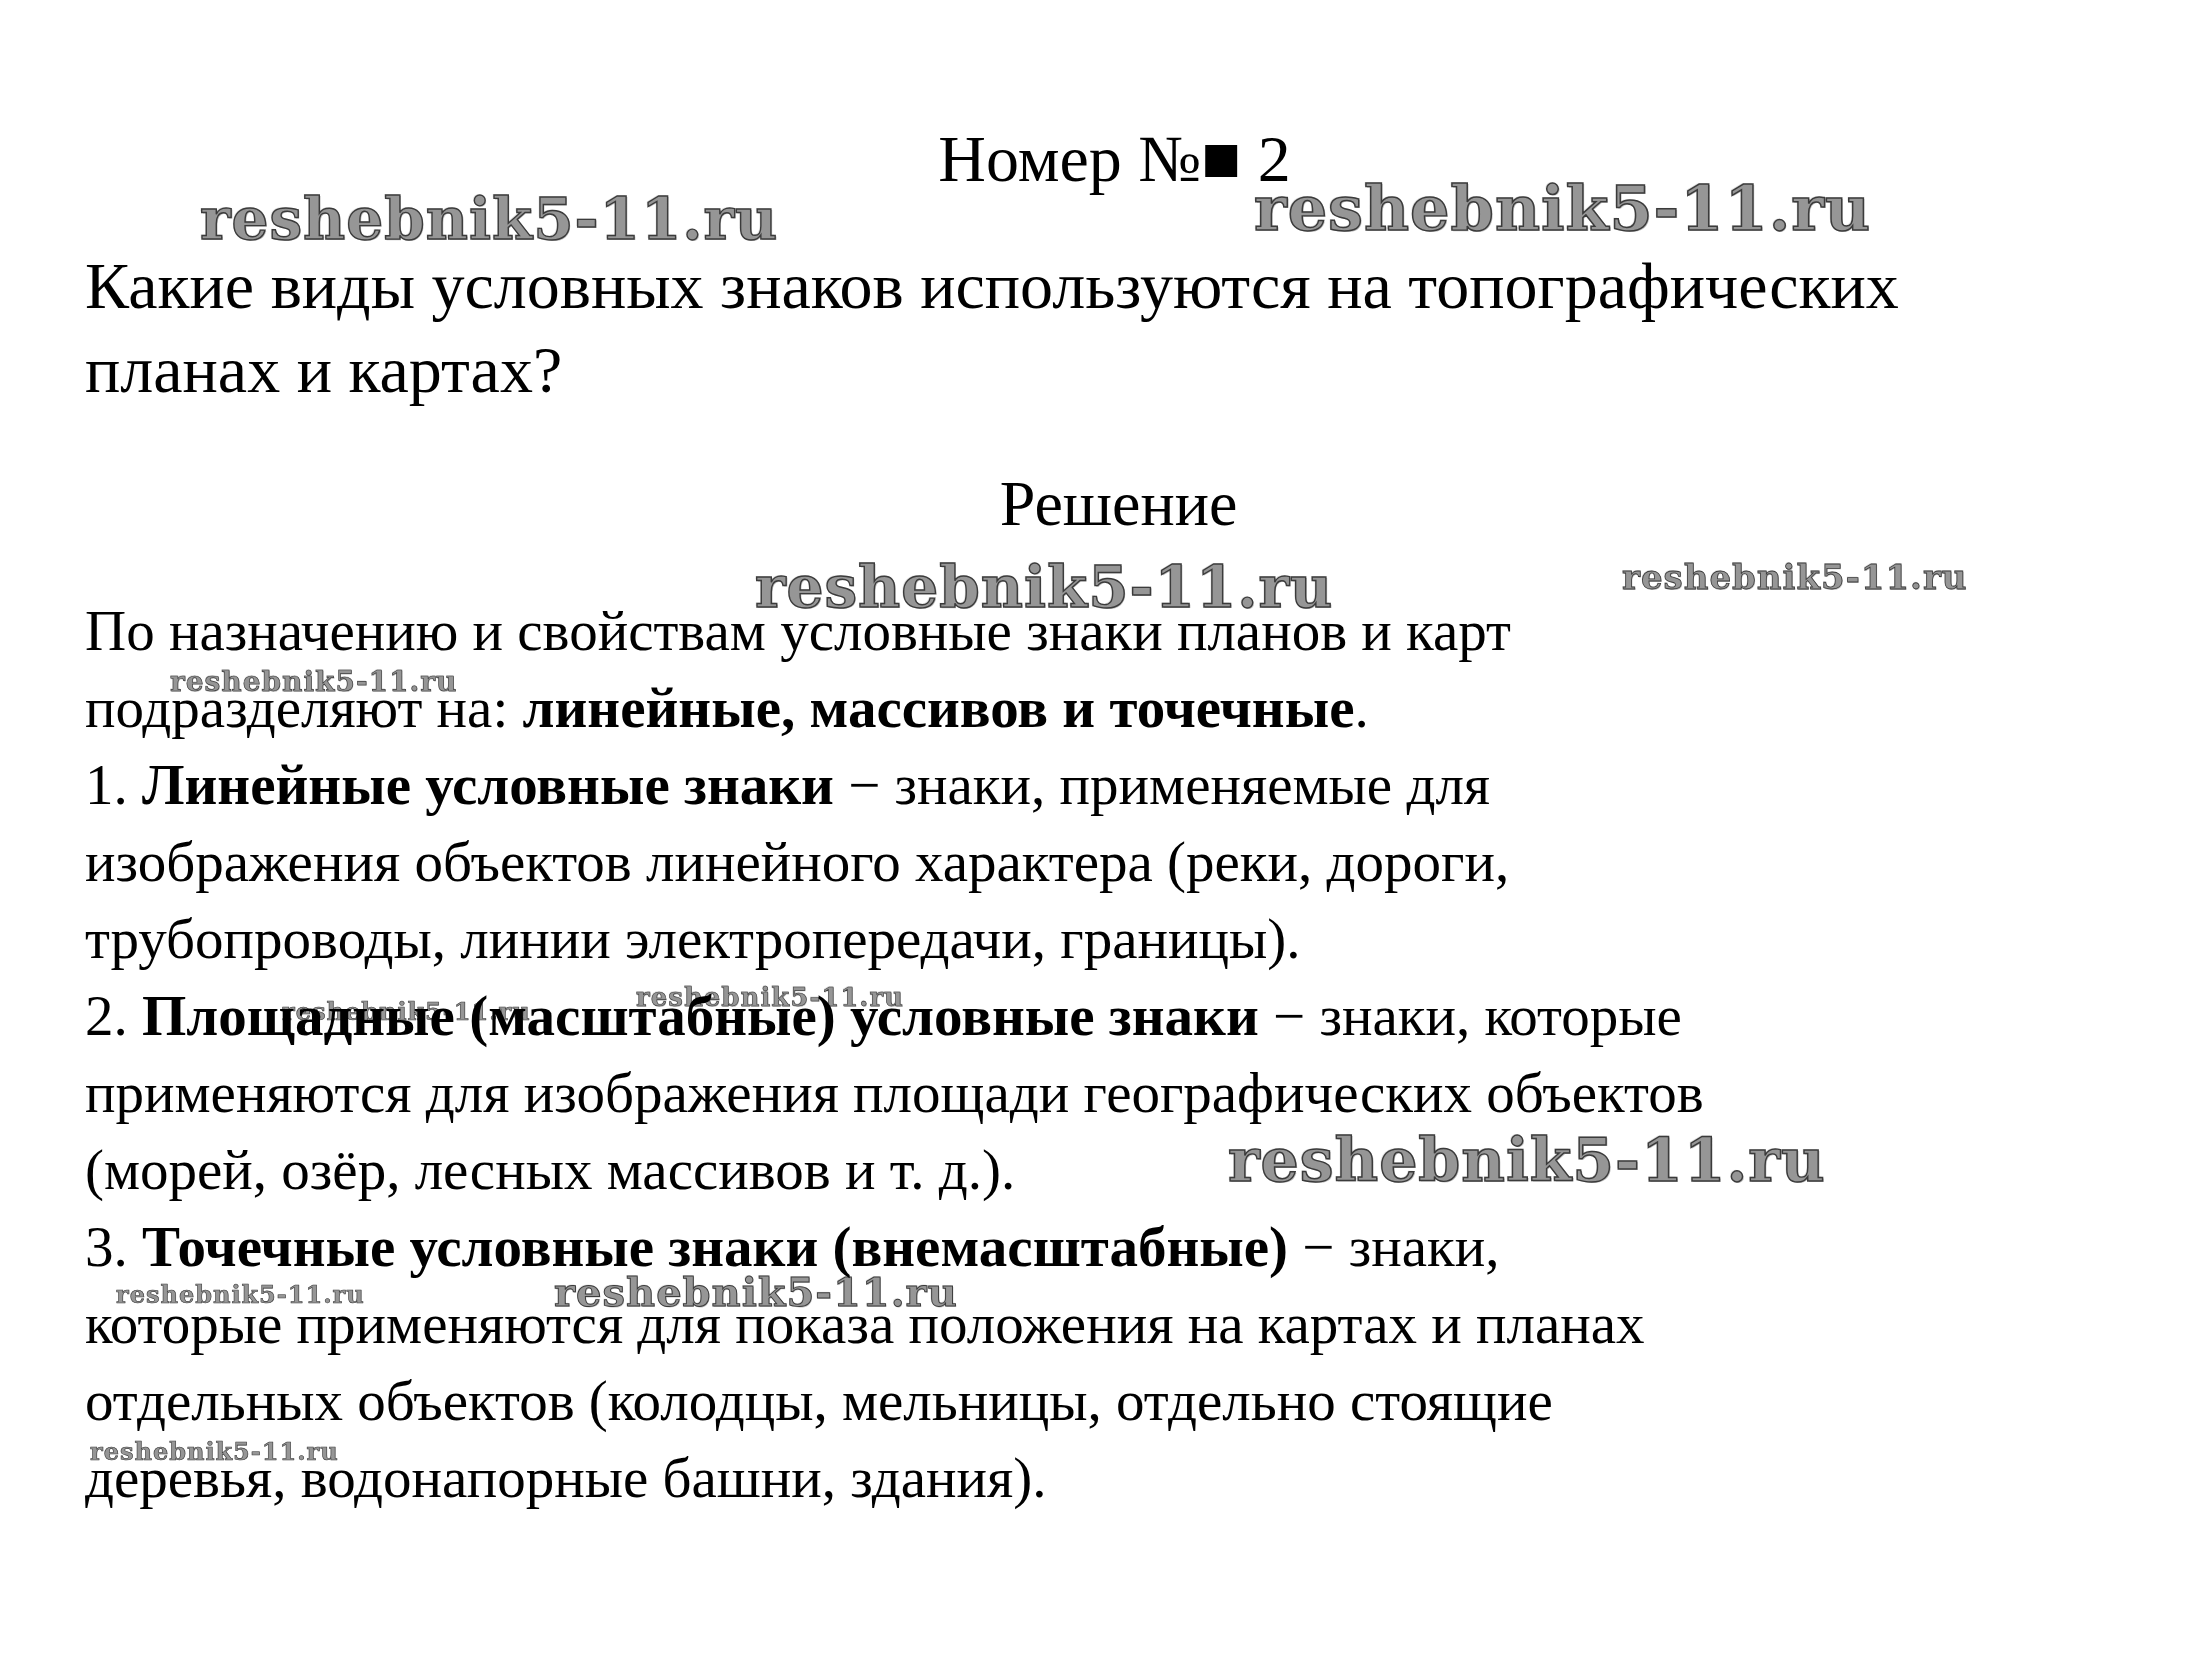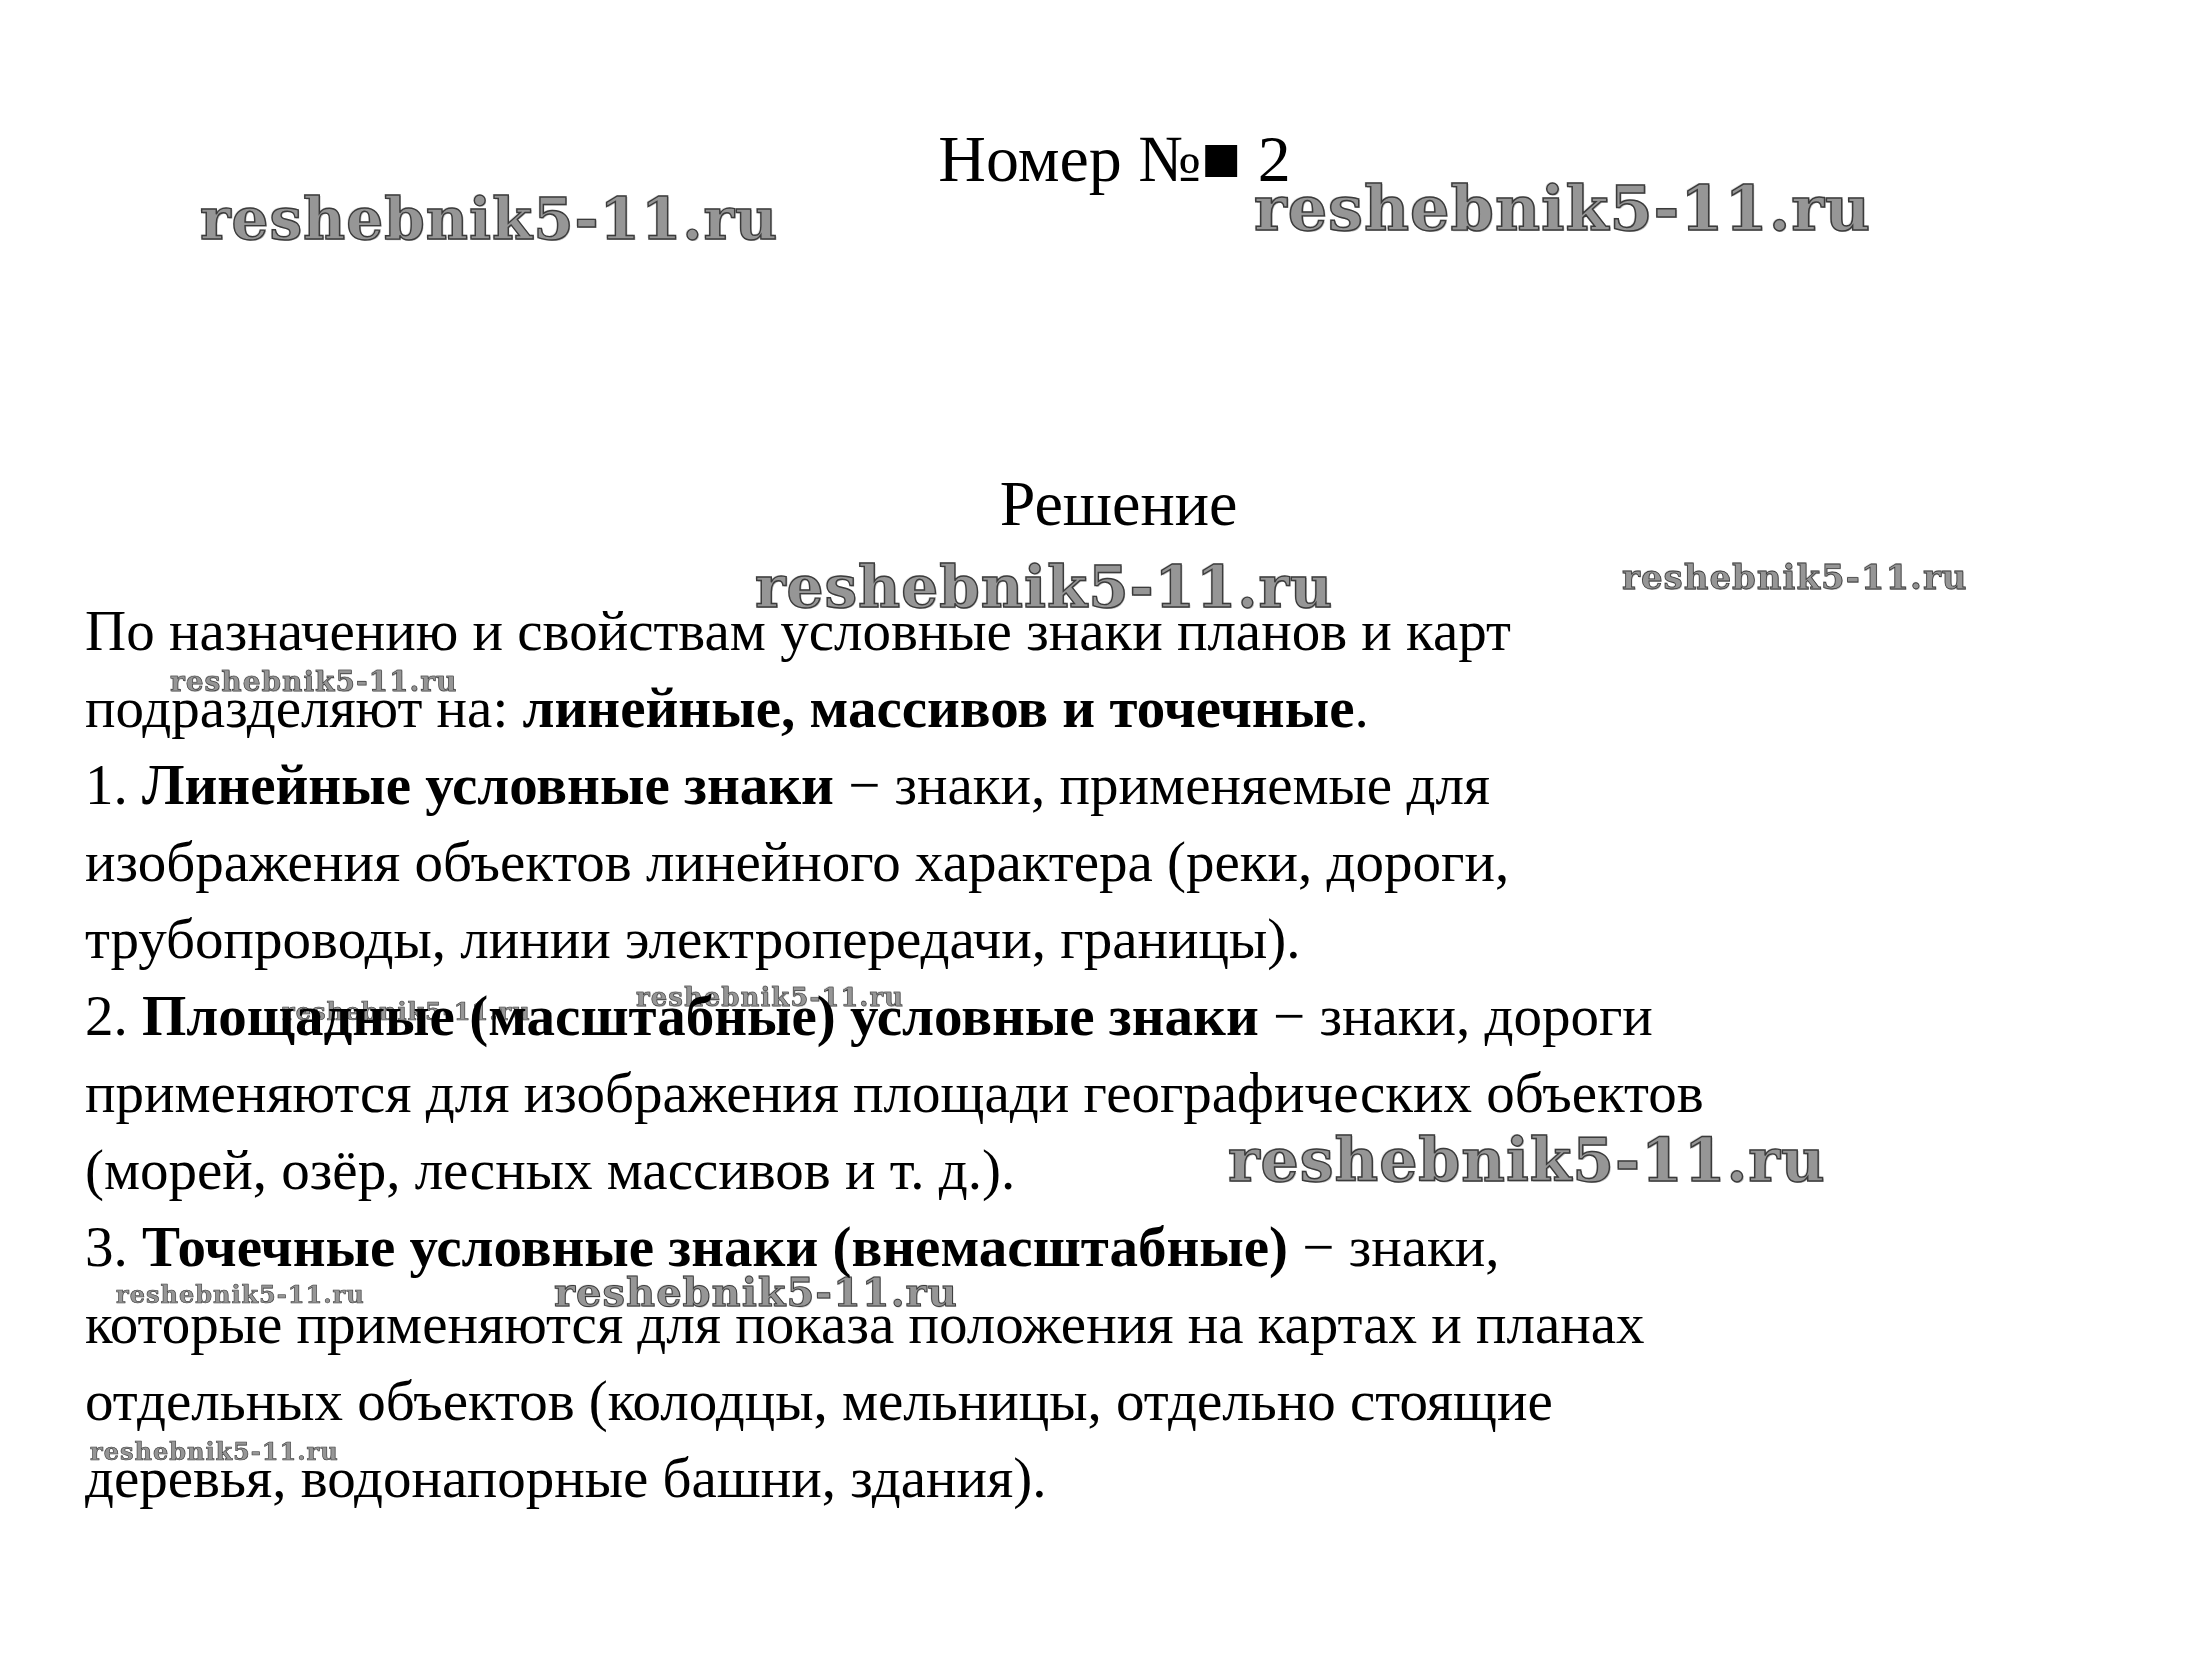--- a/index.html
+++ b/index.html
@@ -99,41 +99,49 @@
   <span class="wm wm5">reshebnik5-11.ru</span>
   <span class="wm wm6a">reshebnik5-11.ru</span>
   <span class="wm wm6b">reshebnik5-11.ru</span>
   <span class="wm wm7">reshebnik5-11.ru</span>
   <span class="wm wm8a">reshebnik5-11.ru</span>
   <span class="wm wm8b">reshebnik5-11.ru</span>
   <span class="wm wm9">reshebnik5-11.ru</span>
 
   <div class="doc-title">Номер №■ 2</div>
 
+  <div class="question">
+    <div class="line">
+      <span>Какие виды условных знаков используются на топографических</span>
+    </div>
+    <div class="line">
+      <span>планах и картах?</span>
+    </div>
+  </div>
 
   <div class="solution-heading">Решение</div>
 
   <div class="body-text">
     <div class="line">
       <span>По назначению и свойствам условные знаки планов и карт</span>
     </div>
     <div class="line">
       <span>подразделяют на: </span><span class="b">линейные, массивов и точечные</span><span>.</span>
     </div>
     <div class="line">
       <span>1. </span><span class="b">Линейные условные знаки</span><span> − знаки, применяемые для</span>
     </div>
     <div class="line">
       <span>изображения объектов линейного характера (реки, дороги,</span>
     </div>
     <div class="line">
       <span>трубопроводы, линии электропередачи, границы).</span>
     </div>
     <div class="line">
-      <span>2. </span><span class="b">Площадные (масштабные) условные знаки</span><span> − знаки, дороги</span>
+      <span>2. </span><span class="b">Площадные (масштабные) условные знаки</span><span> − знаки, которые</span>
     </div>
     <div class="line">
       <span>применяются для изображения площади географических объектов</span>
     </div>
     <div class="line">
       <span>(морей, озёр, лесных массивов и т. д.).</span>
     </div>
     <div class="line">
       <span>3. </span><span class="b">Точечные условные знаки (внемасштабные)</span><span> − знаки,</span>
     </div>

